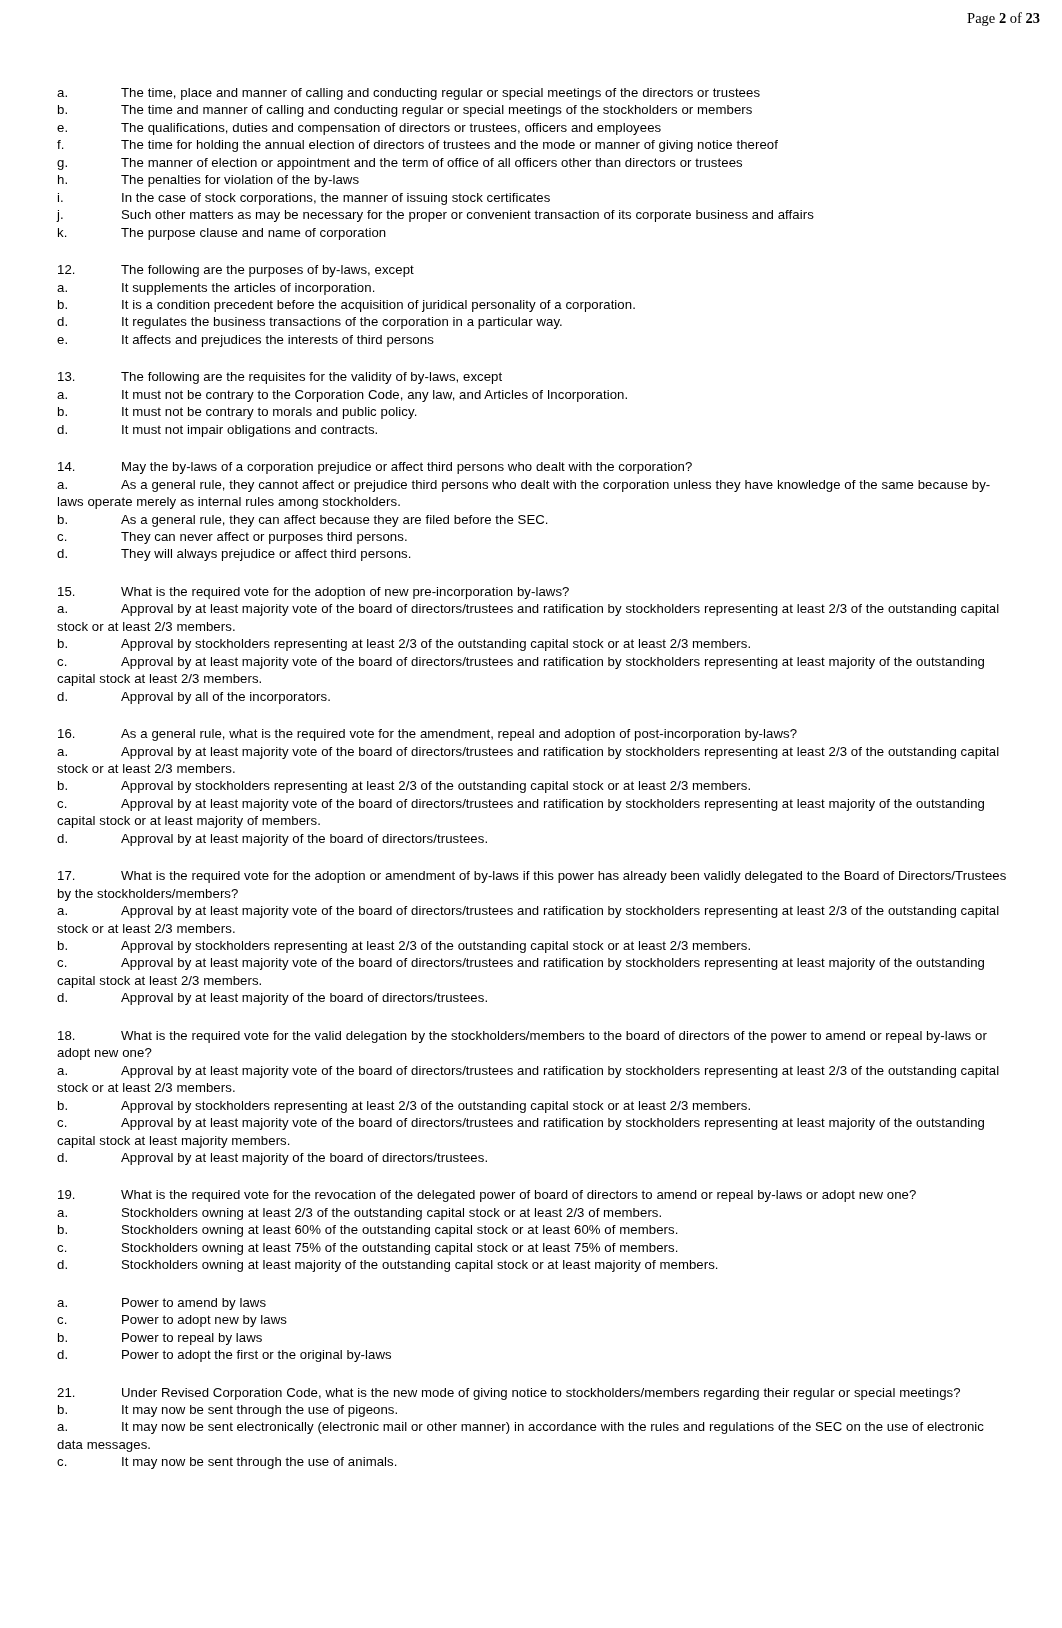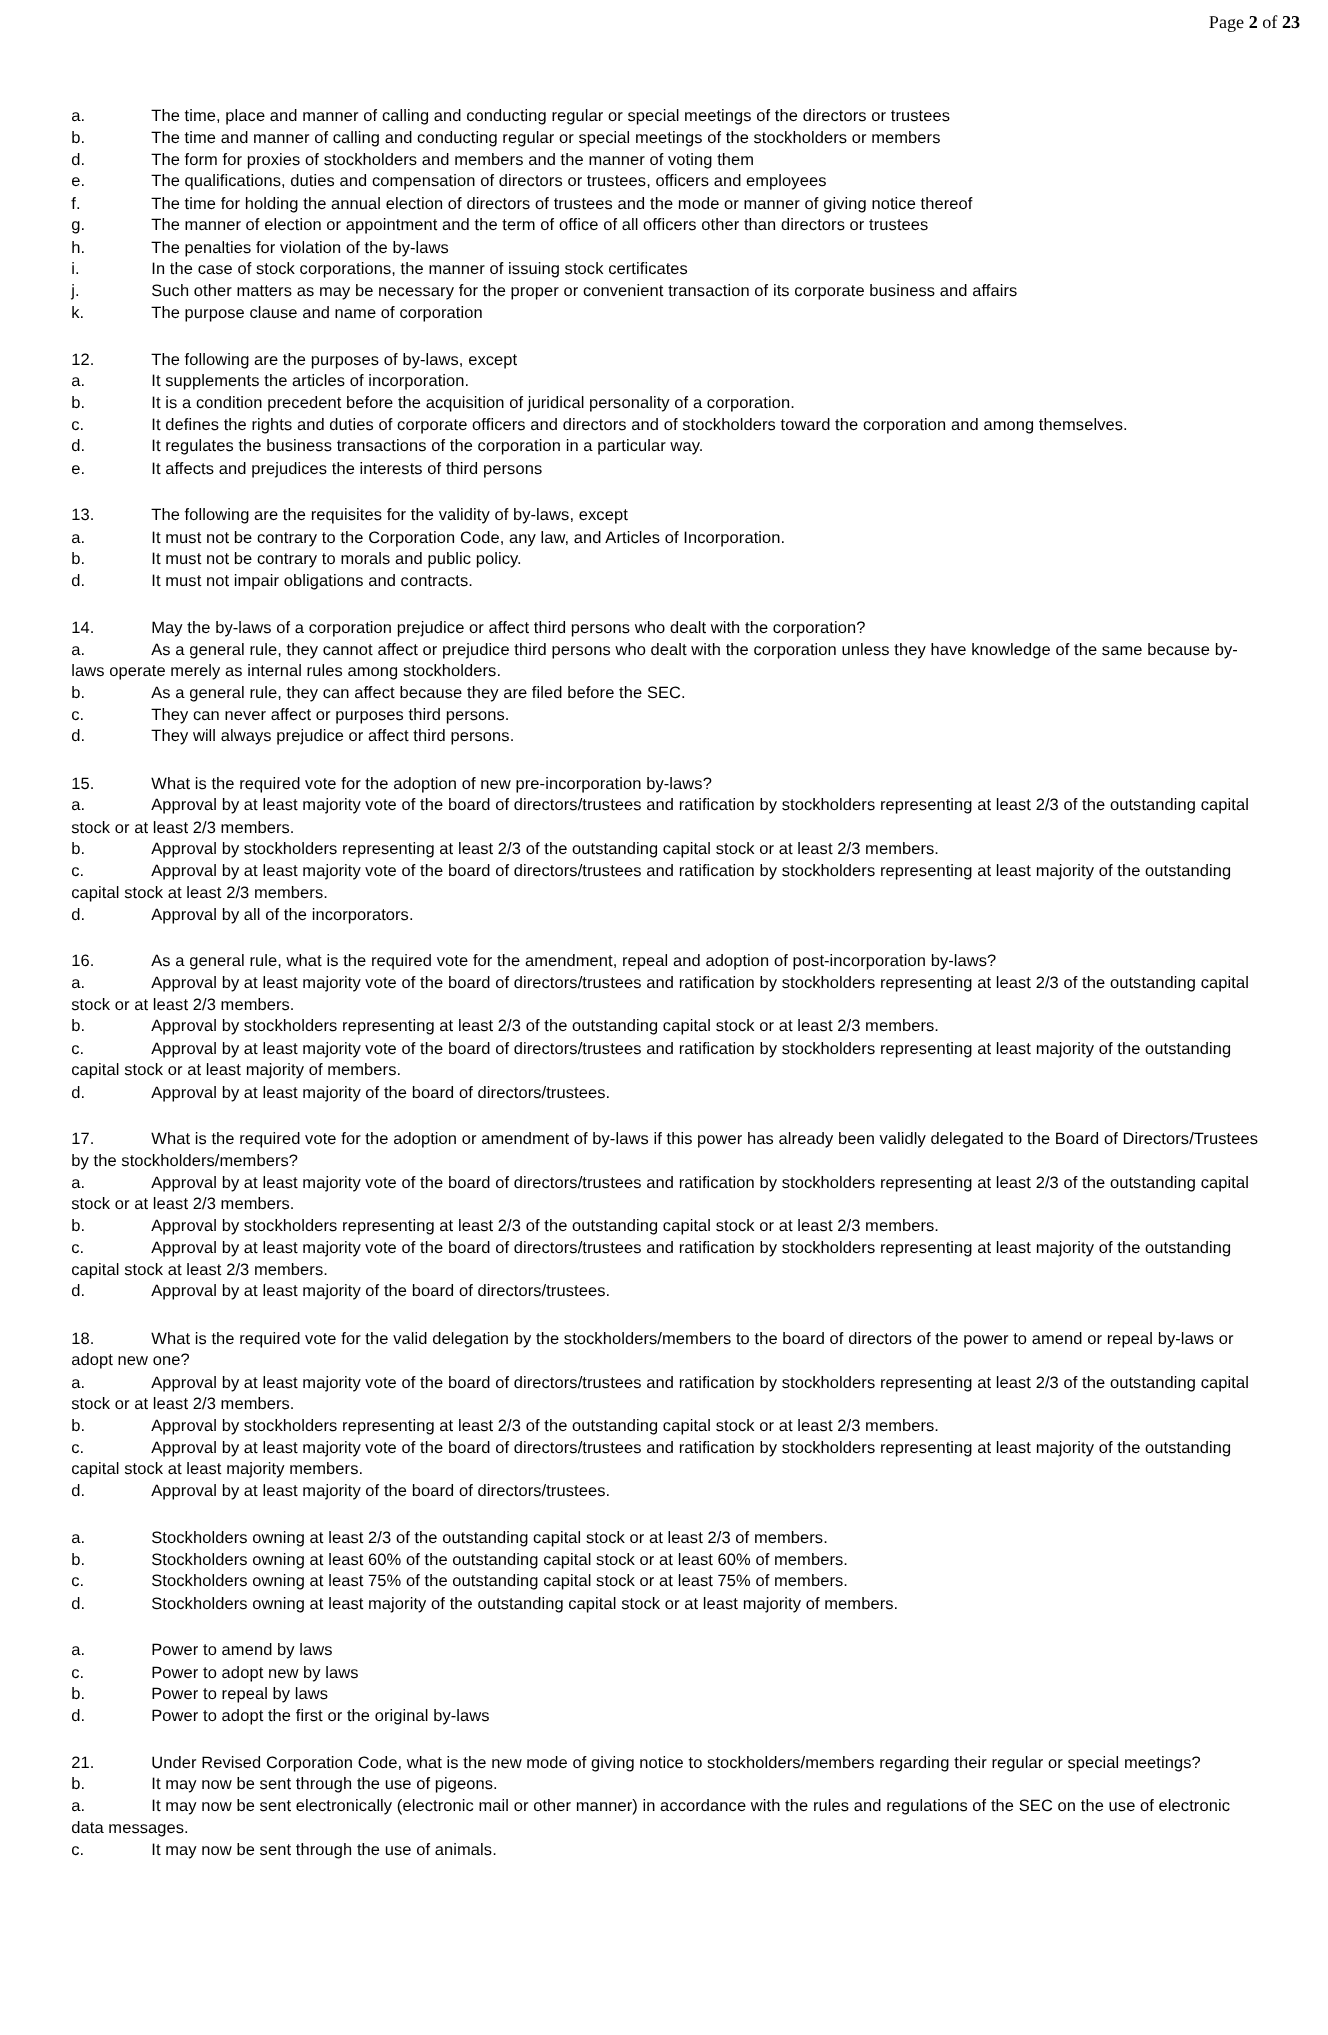--- a/index.html
+++ b/index.html
@@ -82,35 +82,33 @@
 <div class="page">
 
   <div class="page-header">
     <span>Page </span><b>2</b><span> of </span><b>23</b>
   </div>
 
   <div class="body-area" id="body-area">
       <div class="q-block">
         <div class="line wrap"><span class="lbl">a.</span><span class="txt">The time, place and manner of calling and conducting regular or special meetings of the directors or trustees</span></div>
         <div class="line wrap"><span class="lbl">b.</span><span class="txt">The time and manner of calling and conducting regular or special meetings of the stockholders or members</span></div>
-        <div class="line wrap"><span class="lbl">d.</span><span class="txt">The form for proxies of stockholders and members and the manner of voting them</span></div>
         <div class="line wrap"><span class="lbl">e.</span><span class="txt">The qualifications, duties and compensation of directors or trustees, officers and employees</span></div>
         <div class="line wrap"><span class="lbl">f.</span><span class="txt">The time for holding the annual election of directors of trustees and the mode or manner of giving notice thereof</span></div>
         <div class="line wrap"><span class="lbl">g.</span><span class="txt">The manner of election or appointment and the term of office of all officers other than directors or trustees</span></div>
         <div class="line wrap"><span class="lbl">h.</span><span class="txt">The penalties for violation of the by-laws</span></div>
         <div class="line wrap"><span class="lbl">i.</span><span class="txt">In the case of stock corporations, the manner of issuing stock certificates</span></div>
         <div class="line wrap"><span class="lbl">j.</span><span class="txt">Such other matters as may be necessary for the proper or convenient transaction of its corporate business and affairs</span></div>
         <div class="line wrap"><span class="lbl">k.</span><span class="txt">The purpose clause and name of corporation</span></div>
       </div>
       <div class="spacer"></div>
       <div class="q-block">
         <div class="line wrap"><span class="lbl">12.</span><span class="txt">The following are the purposes of by-laws, except</span></div>
         <div class="line wrap"><span class="lbl">a.</span><span class="txt">It supplements the articles of incorporation.</span></div>
         <div class="line wrap"><span class="lbl">b.</span><span class="txt">It is a condition precedent before the acquisition of juridical personality of a corporation.</span></div>
-        <div class="line wrap"><span class="lbl">c.</span><span class="txt">It defines the rights and duties of corporate officers and directors and of stockholders toward the corporation and among themselves.</span></div>
         <div class="line wrap"><span class="lbl">d.</span><span class="txt">It regulates the business transactions of the corporation in a particular way.</span></div>
         <div class="line wrap"><span class="lbl">e.</span><span class="txt">It affects and prejudices the interests of third persons</span></div>
       </div>
       <div class="spacer"></div>
       <div class="q-block">
         <div class="line wrap"><span class="lbl">13.</span><span class="txt">The following are the requisites for the validity of by-laws, except</span></div>
         <div class="line wrap"><span class="lbl">a.</span><span class="txt">It must not be contrary to the Corporation Code, any law, and Articles of Incorporation.</span></div>
         <div class="line wrap"><span class="lbl">b.</span><span class="txt">It must not be contrary to morals and public policy.</span></div>
         <div class="line wrap"><span class="lbl">d.</span><span class="txt">It must not impair obligations and contracts.</span></div>
       </div>
@@ -149,20 +147,21 @@
       <div class="spacer"></div>
       <div class="q-block">
         <div class="line wrap"><span class="lbl">18.</span><span class="txt">What is the required vote for the valid delegation by the stockholders/members to the board of directors of the power to amend or repeal by-laws or adopt new one?</span></div>
         <div class="line wrap"><span class="lbl">a.</span><span class="txt">Approval by at least majority vote of the board of directors/trustees and ratification by stockholders representing at least 2/3 of the outstanding capital stock or at least 2/3 members.</span></div>
         <div class="line wrap"><span class="lbl">b.</span><span class="txt">Approval by stockholders representing at least 2/3 of the outstanding capital stock or at least 2/3 members.</span></div>
         <div class="line wrap"><span class="lbl">c.</span><span class="txt">Approval by at least majority vote of the board of directors/trustees and ratification by stockholders representing at least majority of the outstanding capital stock at least majority members.</span></div>
         <div class="line wrap"><span class="lbl">d.</span><span class="txt">Approval by at least majority of the board of directors/trustees.</span></div>
       </div>
       <div class="spacer"></div>
       <div class="q-block">
+        <div class="line wrap"><span class="lbl">19.</span><span class="txt">What is the required vote for the revocation of the delegated power of board of directors to amend or repeal by-laws or adopt new one?</span></div>
         <div class="line wrap"><span class="lbl">a.</span><span class="txt">Stockholders owning at least 2/3 of the outstanding capital stock or at least 2/3 of members.</span></div>
         <div class="line wrap"><span class="lbl">b.</span><span class="txt">Stockholders owning at least 60% of the outstanding capital stock or at least 60% of members.</span></div>
         <div class="line wrap"><span class="lbl">c.</span><span class="txt">Stockholders owning at least 75% of the outstanding capital stock or at least 75% of members.</span></div>
         <div class="line wrap"><span class="lbl">d.</span><span class="txt">Stockholders owning at least majority of the outstanding capital stock or at least majority of members.</span></div>
       </div>
       <div class="spacer"></div>
       <div class="q-block">
         <div class="line wrap"><span class="lbl">a.</span><span class="txt">Power to amend by laws</span></div>
         <div class="line wrap"><span class="lbl">c.</span><span class="txt">Power to adopt new by laws</span></div>
         <div class="line wrap"><span class="lbl">b.</span><span class="txt">Power to repeal by laws</span></div>

